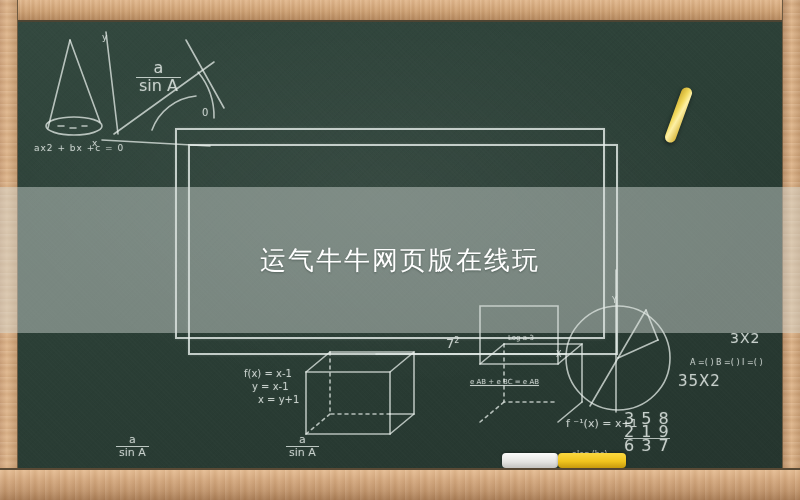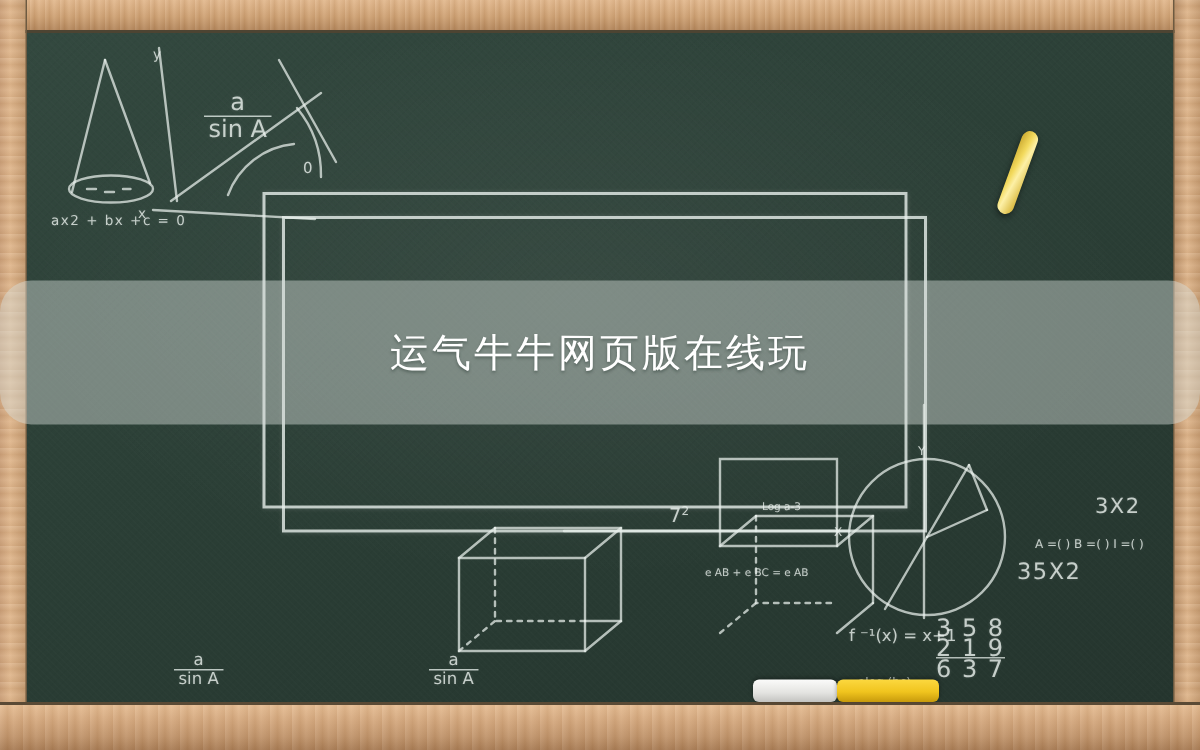--- a/index.html
+++ b/index.html
@@ -94,25 +94,24 @@
     position:absolute;
     border:2px solid rgba(232,240,236,0.80);
     box-shadow:0 0 3px rgba(255,255,255,0.14);
   }
   .rect-a { left:157px; top:106px; width:430px; height:211px; }
   .rect-b { left:170px; top:122px; width:430px; height:211px; }
 
   
   .banner {
     position:absolute;
-    left:0; top:187px; width:800px; height:96px;
+    left:0; top:187px; width:800px; height:146px;
     background:rgba(214,222,218,0.45);
     display:flex; align-items:center; justify-content:center;
     z-index:40;
-    border-radius:21px;
   }
   .banner-title {
     font-size:26px;
     font-weight:400;
     letter-spacing:2px;
     color:#ffffff;
     text-shadow:0 1px 2px rgba(40,55,48,0.45);
     white-space:nowrap;
     font-family:"DejaVu Sans","Liberation Sans",sans-serif;
   }
@@ -210,24 +209,29 @@
       <span class="frac">
         <span class="num">a</span>
         <span class="den">sin A</span>
       </span>
     </div>
     <div class="formula" style="left:16px; top:121px; font-size:9px; letter-spacing:1px;">ax2 + bx +c = 0</div>
     <div class="formula" style="left:84px; top:10px; font-size:9px;">y</div>
     <div class="formula" style="left:74px; top:116px; font-size:9px;">x</div>
     <div class="formula" style="left:184px; top:85px; font-size:10px;">0</div>
 
+    <div class="formula" style="left:226px; top:345px; font-size:10px; line-height:13px;">
+      <div>f(x) = x-1</div>
+      <div style="padding-left:8px">y = x-1</div>
+      <div style="padding-left:14px">x = y+1</div>
+    </div>
     <div class="formula" style="left:428px; top:314px; font-size:13px;">
       <span>7</span><sup style="font-size:8px">2</sup>
     </div>
-    <div class="formula" style="left:452px; top:356px; font-size:7px;">e AB + e BC = e AB</div>
+    <div class="formula" style="left:452px; top:356px; font-size:7px;text-decoration:underline;">e AB + e BC = e AB</div>
     <div class="formula" style="left:98px; top:412px; font-size:11px;">
       <span class="frac">
         <span class="num">a</span>
         <span class="den">sin A</span>
       </span>
     </div>
     <div class="formula" style="left:188px; top:420px; font-size:13px;margin-top:43px;">
       <span>8</span><sup style="font-size:8px">2</sup>
     </div>
     <div class="formula" style="left:268px; top:412px; font-size:11px;">

